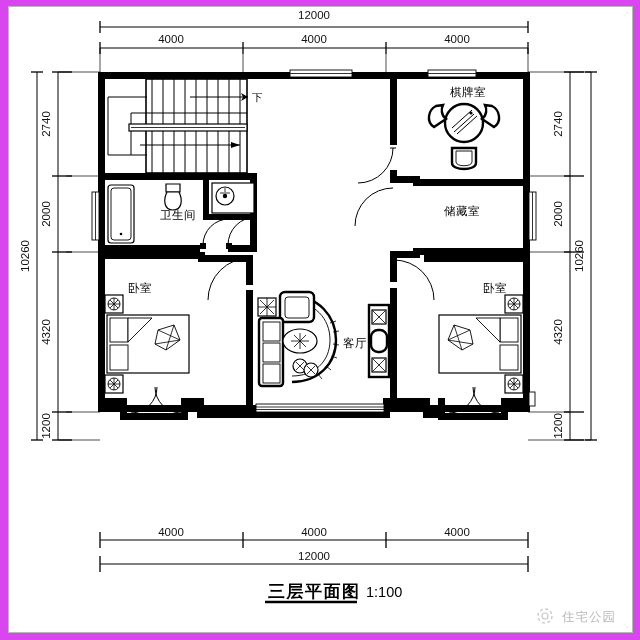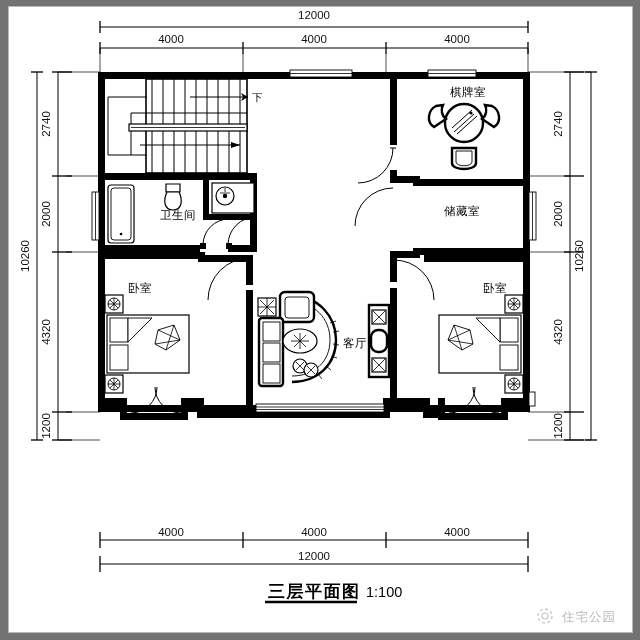--- a/index.html
+++ b/index.html
@@ -6,21 +6,21 @@
   html, body { margin: 0; padding: 0; }
   body {
     width: 640px; height: 640px;
     background: #ffffff;
     font-family: "Liberation Sans", sans-serif;
     overflow: hidden;
   }
   #page {
     position: relative;
     width: 640px; height: 640px;
-    background: #737373;
+    background: #d946ef;
   }
   #frame {
     position: absolute;
     left: 8px; top: 6px; right: 7px; bottom: 7px;
     border: 1px solid #b9b9b9;
     background: #ffffff;
   }
   svg { position: absolute; left: 0; top: 0; }
   .dimtext {
     font-family: "Liberation Sans", sans-serif;

